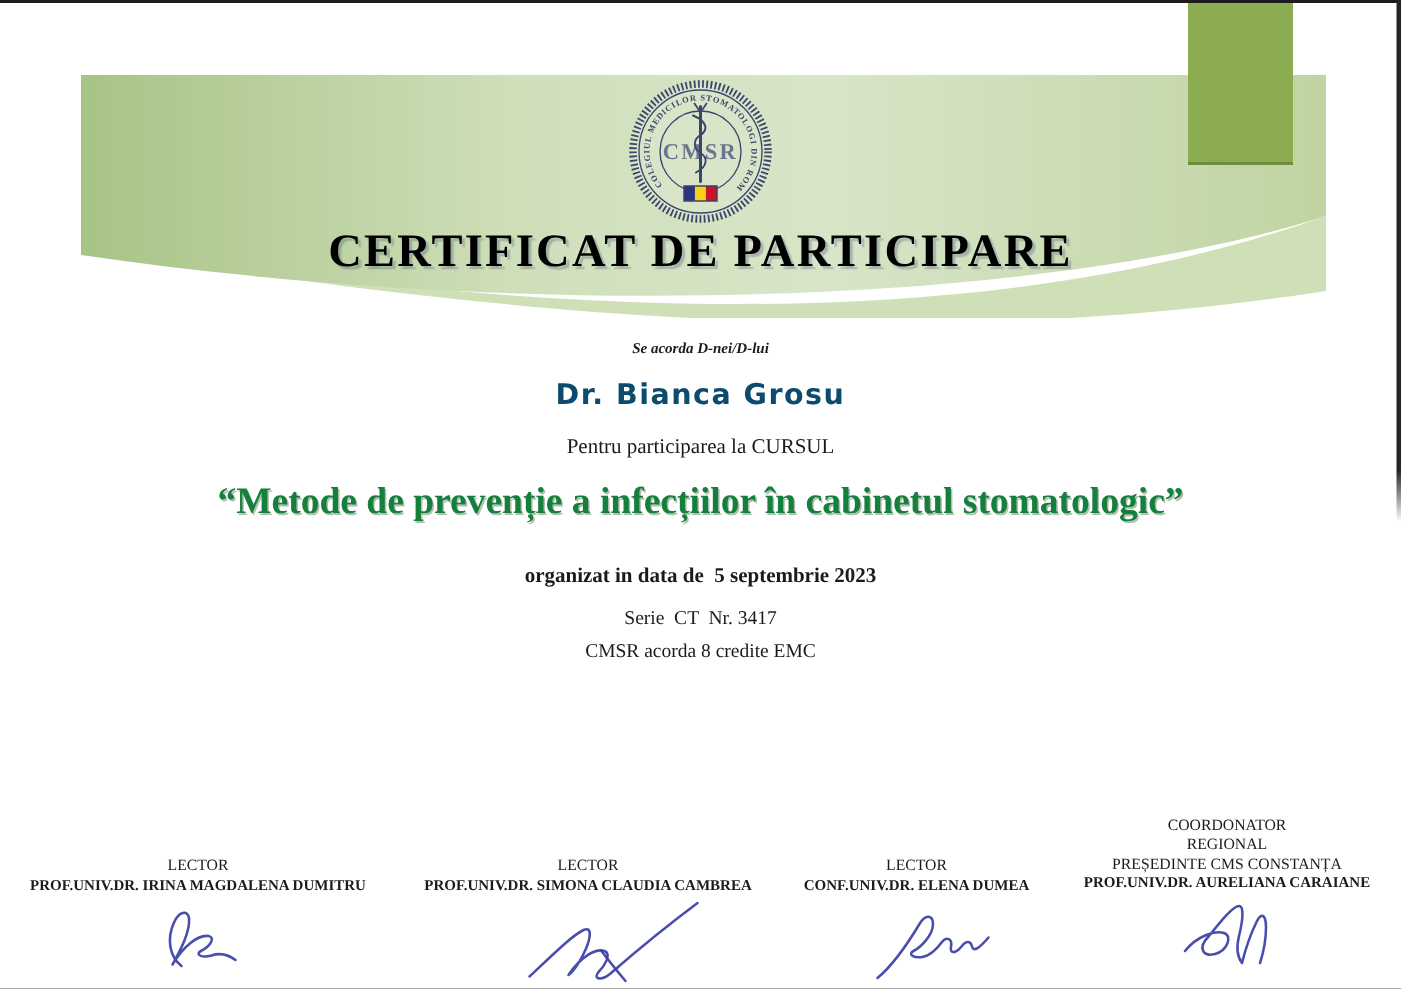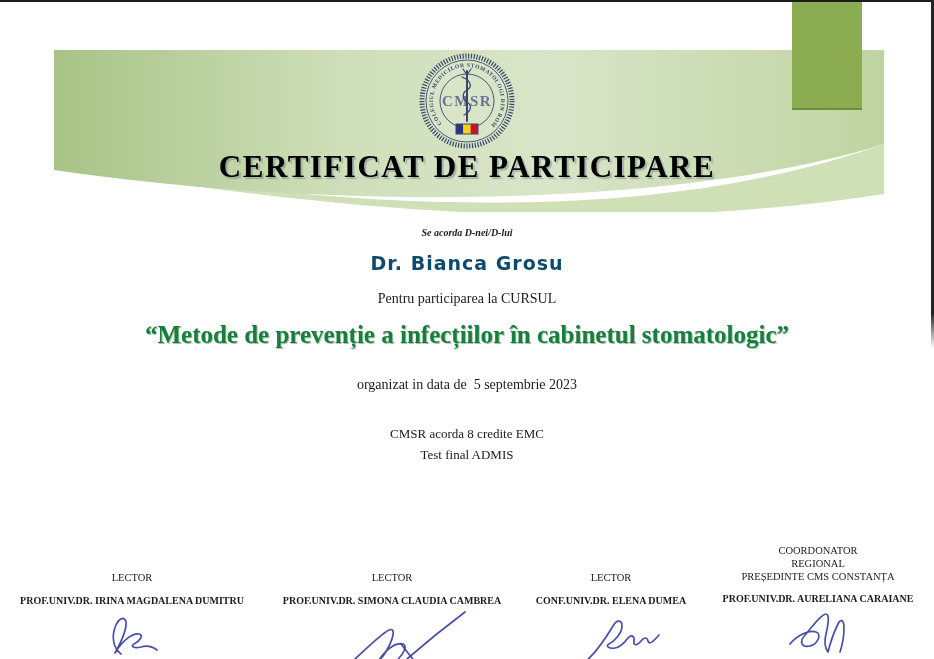--- a/index.html
+++ b/index.html
@@ -21,29 +21,29 @@
   #title{top:149px;font-weight:bold;font-size:31px;letter-spacing:1.5px;color:#000000;
          text-shadow:2px 2px 1px rgba(38,53,109,0.28);}
   
   .pre{white-space:pre-wrap;}
   #award-line{top:227px;font-weight:bold;font-size:10px;font-style:italic;}
   #recipient{top:252px;font-family:"DejaVu Sans",sans-serif;font-weight:bold;
              font-size:19px;letter-spacing:1px;color:#0c4a6e;}
   #participation-line{top:291px;font-size:14px;}
   #course-title{top:321px;font-weight:bold;font-size:25px;color:#15803d;
                 text-shadow:1px 1px 0 rgba(40,70,30,0.35);}
-  #date-line{top:377px;font-weight:normal;font-size:14px;}
+  #date-line{top:377px;font-weight:bold;font-size:14px;}
   #serial-line{top:404px;font-size:13px;}
   #credits-line{top:426px;font-size:13px;}
   #test-line{top:447px;font-size:13px;}
   
   #footer{top:540px;left:0;right:0;height:119px;display:flex;}
   .sig-col{text-align:center;}
   .sig-col .role{font-weight:normal;font-size:10.5px;line-height:1.22;white-space:pre-line;}
-  .sig-col .name{font-weight:bold;font-size:10px;white-space:nowrap;margin-top:10px;}
+  .sig-col .name{font-weight:bold;font-size:10px;white-space:nowrap;margin-top:0;}
   .c1{flex:0 0 264px;} .c2{flex:0 0 256px;} .c3{flex:0 0 182px;} .c4{flex:0 0 232px;}
   .c1 .role,.c2 .role,.c3 .role{margin-top:32px;}
   .c4 .role{margin-top:5px;}
   .signature{display:block;margin:2px auto 0;}
   .signature path{fill:none;stroke:#3a3fa5;stroke-width:1.7;stroke-linecap:round;
                   stroke-linejoin:round;opacity:.92;}
   .sh2{position:relative;left:14px;} .sh3{position:relative;left:18px;}
   svg text{user-select:none;}
 </style>
 </head>
@@ -98,24 +98,24 @@
   <div id="award-line" class="abs ctr pre">Se acorda D-nei/D-lui</div>
 
   <div id="recipient" class="abs ctr">Dr. Bianca Grosu</div>
 
   <div id="participation-line" class="abs ctr">Pentru participarea la CURSUL</div>
 
   <div id="course-title" class="abs ctr">“Metode de prevenție a infecțiilor în cabinetul stomatologic”</div>
 
   <div id="date-line" class="abs ctr pre">organizat in data de  5 septembrie 2023</div>
 
+  <div id="serial-line" class="abs ctr pre">Serie  CT  Nr. 3417</div>
 
   <div id="credits-line" class="abs ctr">CMSR acorda 8 credite EMC</div>
 
-  <div id="test-line" class="abs ctr">Test final ADMIS</div>
 
   <div id="footer" class="abs">
 
     <div class="sig-col c1">
       <div class="role">LECTOR</div>
       <div class="name">PROF.UNIV.DR. IRINA MAGDALENA DUMITRU</div>
       <svg class="signature" width="90" height="52" viewBox="0 0 90 52">
         <path d="M34,46 C26,40 24,28 29,17 C32,10 38,8 39,14 C40,23 33,36 28,45
                  C35,33 45,25 52,26 C57,27 53,33 47,36 C43,38 47,41 54,39 C60,37 66,39 70,42"></path>
       </svg>

